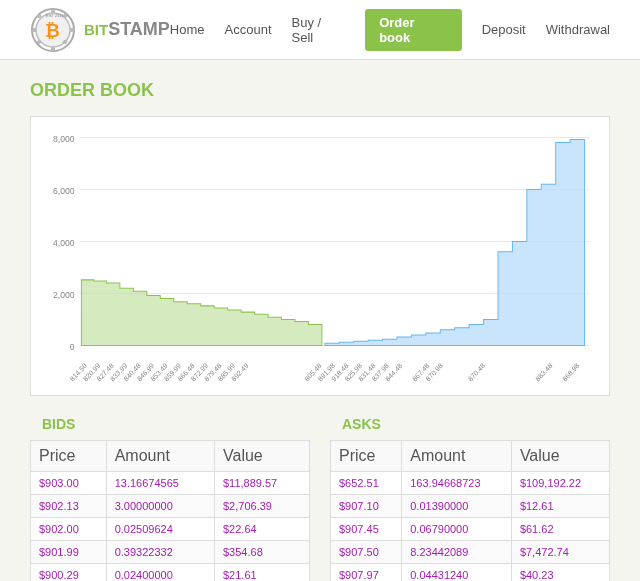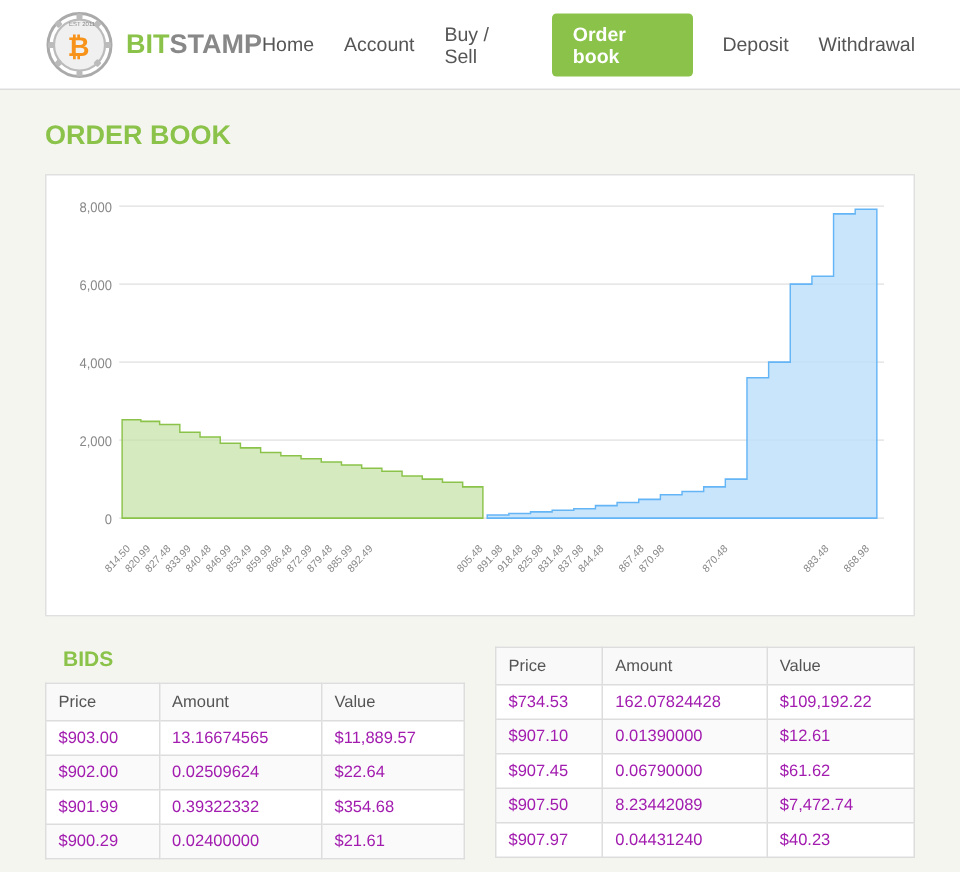--- a/index.html
+++ b/index.html
@@ -50,21 +50,21 @@
       color: #8bc34a;
       font-size: 18px;
       font-weight: bold;
       margin-bottom: 15px;
     }
 
     
     .chart-container {
       background: #fff;
       border: 1px solid #e0e0e0;
-      padding: 10px 10px 20px 10px;
+      padding: 10px 10px 5px 10px;
       margin-bottom: 20px;
       position: relative;
     }
     .chart-svg {
       width: 100%;
       height: 260px;
     }
 
     
     .tables-row {
@@ -87,21 +87,21 @@
       background: #fff;
       border: 1px solid #ddd;
     }
     th {
       background: #f9f9f9;
       border: 1px solid #ddd;
       padding: 6px 8px;
       text-align: left;
       font-weight: normal;
       color: #555;
-      font-size: 11px;
+      font-size: 16px;
     }
     td {
       border: 1px solid #ddd;
       padding: 5px 8px;
       font-size: 11px;
       color: #a21caf;
     }
     tr:nth-child(even) td { background: #fafafa; }
   </style>
 </head>
@@ -122,21 +122,21 @@
       <rect x="7" y="7" width="4" height="4" rx="1" fill="#bbb" transform="rotate(45 9 9)"></rect>
       <rect x="33" y="7" width="4" height="4" rx="1" fill="#bbb" transform="rotate(45 35 9)"></rect>
       <rect x="7" y="33" width="4" height="4" rx="1" fill="#bbb" transform="rotate(45 9 35)"></rect>
       <rect x="33" y="33" width="4" height="4" rx="1" fill="#bbb" transform="rotate(45 35 35)"></rect>
 
       <text x="15" y="30" font-size="18" font-weight="bold" fill="#f7931a" font-family="Arial">₿</text>
 
       <text x="16" y="10" font-size="4" fill="#888" font-family="Arial">EST 2011</text>
     </svg>
     <div>
-      <span style="font-size:18px;font-weight:bold;color:#8bc34a;">BIT</span><span style="font-size:18px;font-weight:bold;color:#888;">STAMP</span>
+      <span style="font-size:15px;font-weight:bold;color:#8bc34a;">BIT</span><span style="font-size:18px;font-weight:bold;color:#888;">STAMP</span>
     </div>
   </div>
   <nav class="nav">
     <a href="#">Home</a>
     <a href="#">Account</a>
     <a href="#">Buy / Sell</a>
     <a href="#" class="active-btn">Order book</a>
     <a href="#">Deposit</a>
     <a href="#">Withdrawal</a>
   </nav>
@@ -248,51 +248,57 @@
             <th>Value</th>
           </tr>
         </thead>
         <tbody id="bids-tbody">
         <tr>
               <td>$903.00</td>
               <td>13.16674565</td>
               <td>$11,889.57</td>
             </tr>
             <tr>
+              <td>$902.13</td>
+              <td>3.00000000</td>
+              <td>$2,706.39</td>
+            </tr>
+            <tr>
               <td>$902.00</td>
               <td>0.02509624</td>
               <td>$22.64</td>
             </tr>
             <tr>
               <td>$901.99</td>
               <td>0.39322332</td>
               <td>$354.68</td>
             </tr>
             <tr>
               <td>$900.29</td>
               <td>0.02400000</td>
               <td>$21.61</td>
             </tr>
           </tbody>
       </table>
     </div>
 
     <div class="table-section">
+      <div class="table-section-title">ASKS</div>
       <table>
         <thead>
           <tr>
             <th>Price</th>
             <th>Amount</th>
             <th>Value</th>
           </tr>
         </thead>
         <tbody id="asks-tbody">
         <tr>
-              <td>$734.53</td>
-              <td>162.07824428</td>
+              <td>$652.51</td>
+              <td>163.94668723</td>
               <td>$109,192.22</td>
             </tr>
             <tr>
               <td>$907.10</td>
               <td>0.01390000</td>
               <td>$12.61</td>
             </tr>
             <tr>
               <td>$907.45</td>
               <td>0.06790000</td>

